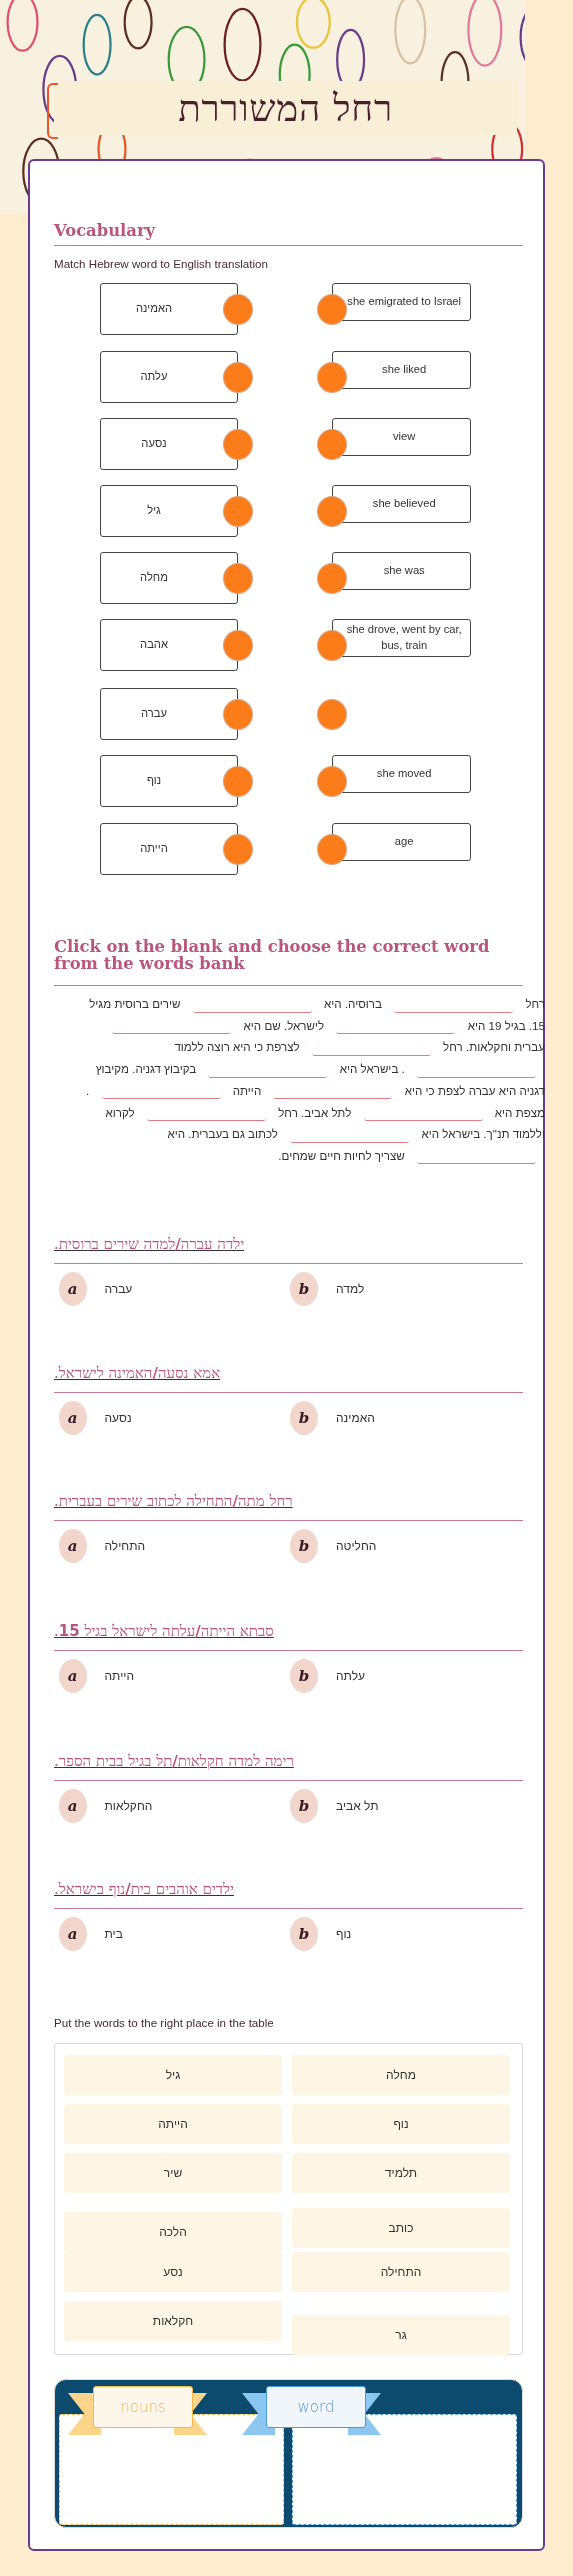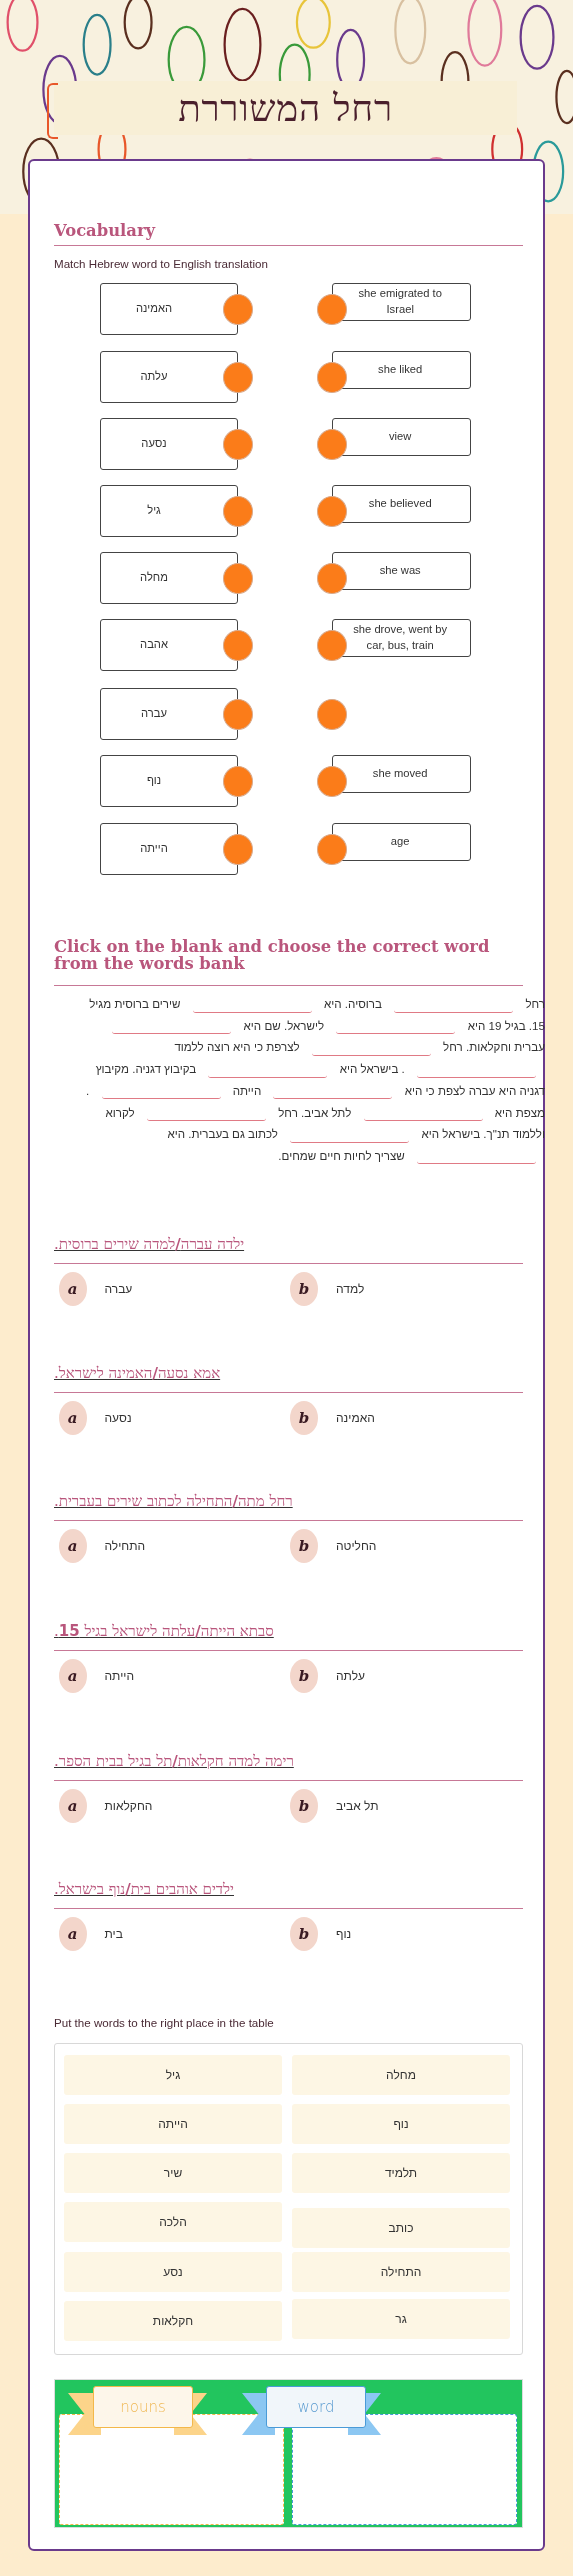--- a/index.html
+++ b/index.html
@@ -7,21 +7,21 @@
   body {
     background: #fdeccd;
     font-family: "Liberation Sans", "DejaVu Sans", sans-serif;
     color: #333;
     position: relative;
     height: 2576px;
     overflow: hidden;
   }
   
   .hero {
-    position: absolute; left: 0; top: 0; width: 573px; height: 214px;
+    position: absolute; left: 0; top: 0; width: 525px; height: 214px;
     background-color: #f8f1df;
     overflow: hidden;
   }
   .hero svg { position: absolute; left: 0; top: 0; }
   .title-banner {
     position: absolute; left: 54px; top: 81px; width: 463px; height: 54px;
     background: #f8efd6;
     display: flex; align-items: center; justify-content: center;
   }
   .title-banner::before {
@@ -47,21 +47,21 @@
   .vocab-title { position: absolute; left: 24px; top: 60px; }
   .vocab-hr { position: absolute; left: 24px; top: 84px; width: 469px; }
   .vocab-sub { position: absolute; left: 24px; top: 96px; font-size: 11.6px; color: #4a2a35; }
   .match-row { position: absolute; left: 0; width: 517px; height: 54px; }
   .mbox {
     position: absolute; top: 0; border: 0.7px solid #444; border-radius: 3px;
     background: #fff; display: flex; align-items: center; justify-content: center;
     text-align: center; font-size: 11.2px; color: #333; line-height: 1.4;
   }
   .mbox.l { left: 70px; width: 138px; height: 52px; }
-  .mbox.r { left: 302px; width: 139px; height: 38px; padding-left: 13.4px; padding-right: 16px; }
+  .mbox.r { left: 302px; width: 139px; height: 38px; padding-left: 13.4px; padding-right: 8px; }
   .mbox.l span { padding-right: 30px; direction: rtl; }
   .dot {
     position: absolute; width: 30px; height: 31px; border-radius: 50%;
     background: #fb7c19; border: 1.1px solid #d9a98a; top: 10.5px;
   }
   .dot.l { left: 193px; }
   .dot.r { left: 287px; }
   
   .fill-title { position: absolute; left: 24px; top: 777px; width: 469px; line-height: 1.05; font-size: 16.4px; }
   .fill-hr { position: absolute; left: 24px; top: 824px; width: 469px; }
@@ -100,21 +100,21 @@
     border: 0.7px solid #d8d8d8; border-radius: 3px; background: #fff;
   }
   .bank-cell {
     position: absolute; width: 218px; height: 40px; background: #fdf6e4; border-radius: 3px;
     display: flex; align-items: center; justify-content: center; font-size: 12px; color: #333;
     direction: rtl; cursor: grab;
   }
   
   .cats {
     position: absolute; left: 24px; top: 2218px; width: 469px; height: 149px;
-    background: #22c55e; border: 0.7px solid #dcdcdc; border-radius: 0;
+    background: #0c4a6e; border: 0.7px solid #dcdcdc; border-radius: 12px;
   }
   .drop {
     position: absolute; top: 34px; width: 225px; height: 111px; background: #fff;
     border: 1.1px dashed; border-radius: 3px;
   }
   .drop.n { left: 3.7px; border-color: #f3b84a; }
   .drop.v { left: 237px; border-color: #4a9bd8; }
   .ribbon-wing { position: absolute; top: 13.4px; width: 33px; height: 42px; }
   .ribbon {
     position: absolute; top: 6px; width: 100px; height: 42px; border-radius: 3px;
@@ -377,26 +377,26 @@
     </div>
 
   <div class="bank-sub">Put the words to the right place in the table</div>
   <div class="bank" id="bank">
       <div class="bank-cell" style="left: 9px; top: 10.5px;">גיל</div>
       <div class="bank-cell" style="left: 237px; top: 10.5px;">מחלה</div>
       <div class="bank-cell" style="left: 9px; top: 60px;">הייתה</div>
       <div class="bank-cell" style="left: 237px; top: 60px;">נוף</div>
       <div class="bank-cell" style="left: 9px; top: 109px;">שיר</div>
       <div class="bank-cell" style="left: 237px; top: 109px;">תלמיד</div>
-      <div class="bank-cell" style="left: 9px; top: 158px;">הלכה</div>
+      <div class="bank-cell" style="left: 9px; top: 168px;">הלכה</div>
       <div class="bank-cell" style="left: 237px; top: 155px; margin-top: 9px;">כותב</div>
       <div class="bank-cell" style="left: 9px; top: 208px;">נסע</div>
       <div class="bank-cell" style="left: 237px; top: 208px;">התחילה</div>
       <div class="bank-cell" style="left: 9px; top: 257px;">חקלאות</div>
-      <div class="bank-cell" style="left: 237px; top: 255px;">גר</div>
+      <div class="bank-cell" style="left: 237px; top: 271px;">גר</div>
     </div>
 
   <div class="cats">
     <div class="drop n"></div>
     <div class="drop v"></div>
     <svg class="ribbon-wing" style="left:13.4px" viewBox="0 0 44 56">
         <polygon points="0,0 44,0 44,56 0,56 22,28" fill="#fcd48a"></polygon>
       </svg>
     <svg class="ribbon-wing" style="left:119px" viewBox="0 0 44 56">
         <polygon points="0,0 44,0 22,28 44,56 0,56" fill="#fcd48a"></polygon>

